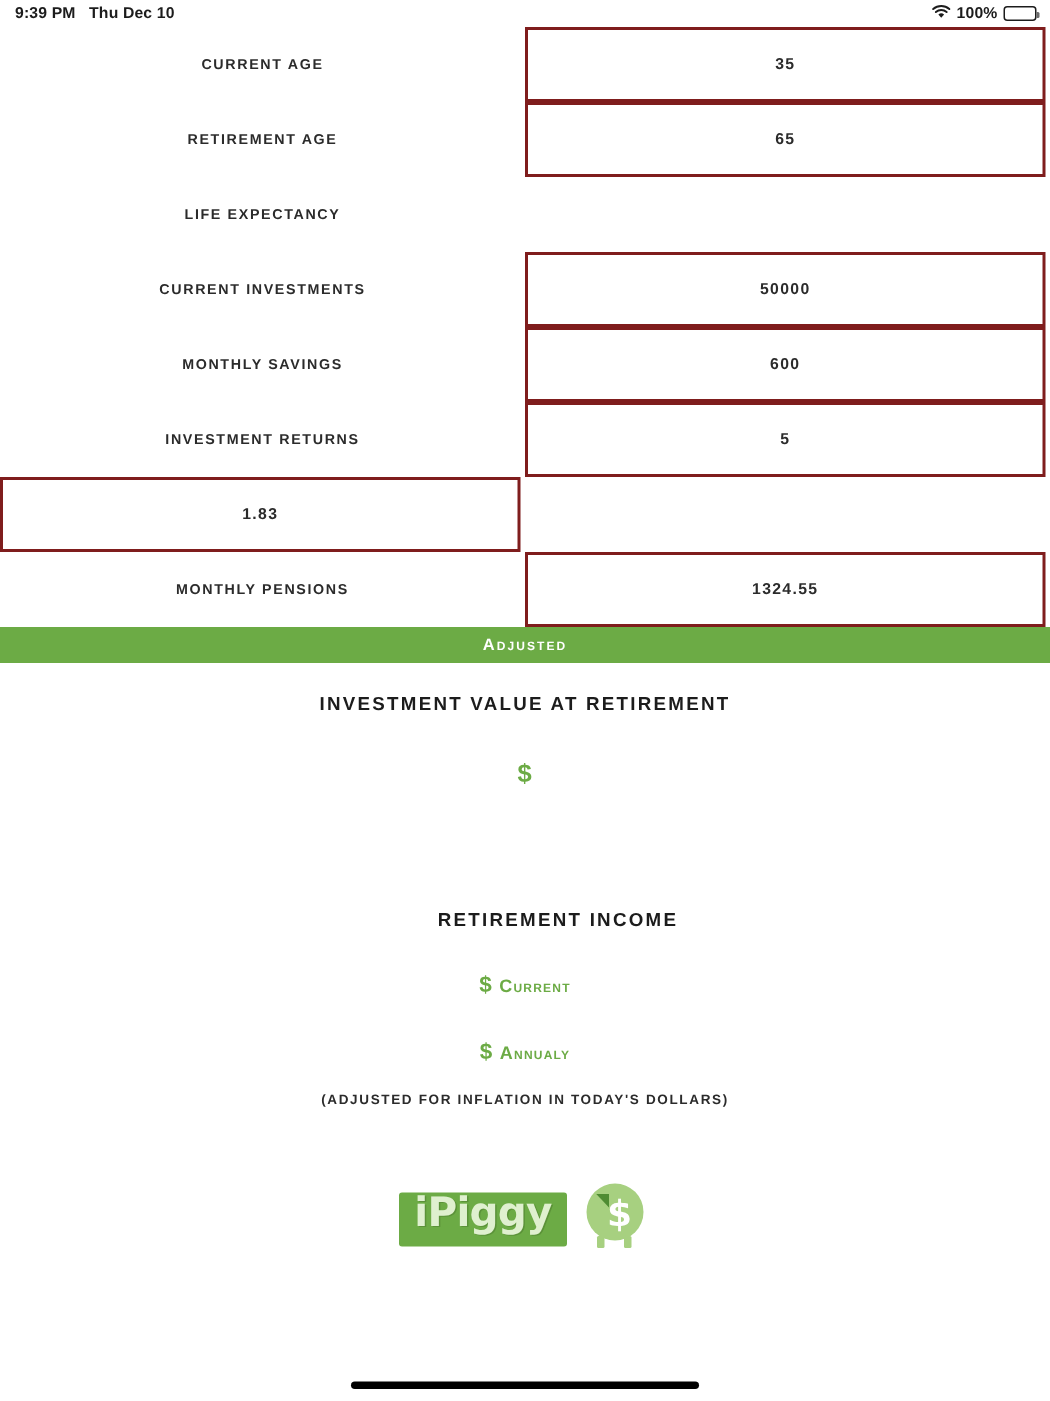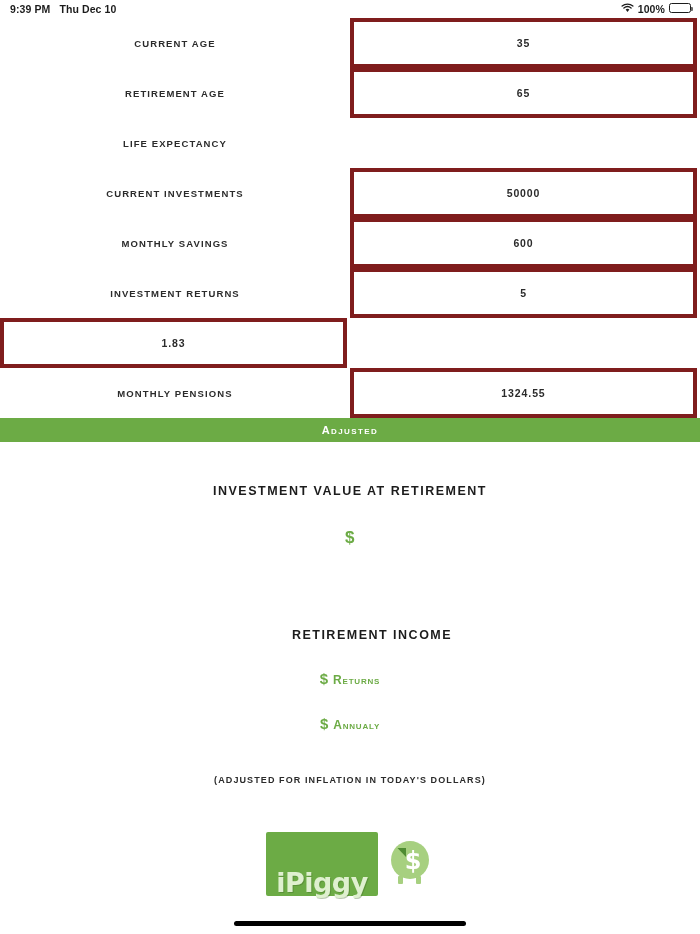--- a/index.html
+++ b/index.html
@@ -22,21 +22,21 @@
     padding: 0 9px 0 10px;
     font-size: 10.5px;
     font-weight: bold;
     color: #1c1c1c;
     letter-spacing: 0.1px;
   }
   .status-left { display: flex; align-items: center; gap: 9px; }
   .status-right {
     margin-left: auto;
     display: flex;
-    align-items: flex-start;
+    align-items: center;
     gap: 4px;
   }
   .wifi-icon { display: block; }
   .battery {
     position: relative;
     width: 22px;
     height: 10px;
     border: 1.2px solid #1c1c1c;
     border-radius: 2.5px;
     padding: 1px;
@@ -73,21 +73,21 @@
     align-items: center;
     justify-content: center;
     font-size: 9.5px;
     font-weight: bold;
     letter-spacing: 1.1px;
     color: #2b2b2b;
     text-transform: uppercase;
   }
   .form-field {
     width: 347px;
-    border: 4px solid #7f1d1d;
+    border: 2px solid #7f1d1d;
     background: #ffffff;
     display: flex;
     align-items: center;
     justify-content: center;
     font-size: 10.5px;
     font-weight: bold;
     letter-spacing: 0.9px;
     color: #2b2b2b;
     text-align: center;
     font-family: "Liberation Sans", sans-serif;
@@ -115,21 +115,21 @@
   
   .results { width: 700px; }
   .result-heading {
     text-align: center;
     font-size: 12.5px;
     font-weight: bold;
     letter-spacing: 1.5px;
     color: #1c1c1c;
     text-transform: uppercase;
   }
-  .heading-investment { margin-top: 42px; }
+  .heading-investment { margin-top: 20px; }
   .amount-row {
     margin-top: 30px;
     text-align: center;
     color: #6cab45;
     font-weight: bold;
   }
   .amount-big {
     font-size: 17px;
     letter-spacing: 0.5px;
   }
@@ -147,43 +147,43 @@
     font-weight: bold;
   }
   .income-value {
     font-size: 12px;
     font-weight: bold;
     letter-spacing: 0.8px;
     font-variant: small-caps;
   }
   .income-row-annual { margin-top: 28px; }
   .disclaimer {
-    margin-top: 43px;
+    margin-top: 18px;
     text-align: center;
     font-size: 9px;
     font-weight: bold;
     letter-spacing: 1.1px;
     color: #2b2b2b;
     text-transform: uppercase;
   }
 
   
   .logo-area {
     margin-top: 47px;
     display: flex;
     align-items: center;
     justify-content: center;
   }
   .logo-plate {
     background: #6cab45;
     width: 112px;
-    height: 64px;
+    height: 36px;
     border-radius: 2px;
     display: flex;
-    align-items: flex-end;
+    align-items: flex-start;
     justify-content: center;
   }
   .logo-text {
     font-family: "DejaVu Sans", sans-serif;
     font-size: 27px;
     font-weight: bold;
     color: #dff0cf;
     letter-spacing: -0.5px;
     line-height: 1;
     text-shadow: 1px 1px 0 rgba(60,100,35,0.35);
@@ -278,21 +278,21 @@
   <div class="result-heading heading-investment">Investment Value at Retirement</div>
 
   <div class="amount-row">
     <span class="amount-big">$</span>
   </div>
 
   <div class="result-heading heading-income">Retirement Income</div>
 
   <div class="income-row">
     <span class="income-sign">$</span>
-    <span class="income-value">Returns</span>
+    <span class="income-value">Current</span>
   </div>
 
   <div class="income-row income-row-annual">
     <span class="income-sign">$</span>
     <span class="income-value">Annualy</span>
   </div>
 
   <div class="disclaimer">(Adjusted for inflation in today's dollars)</div>
 </div>
 

